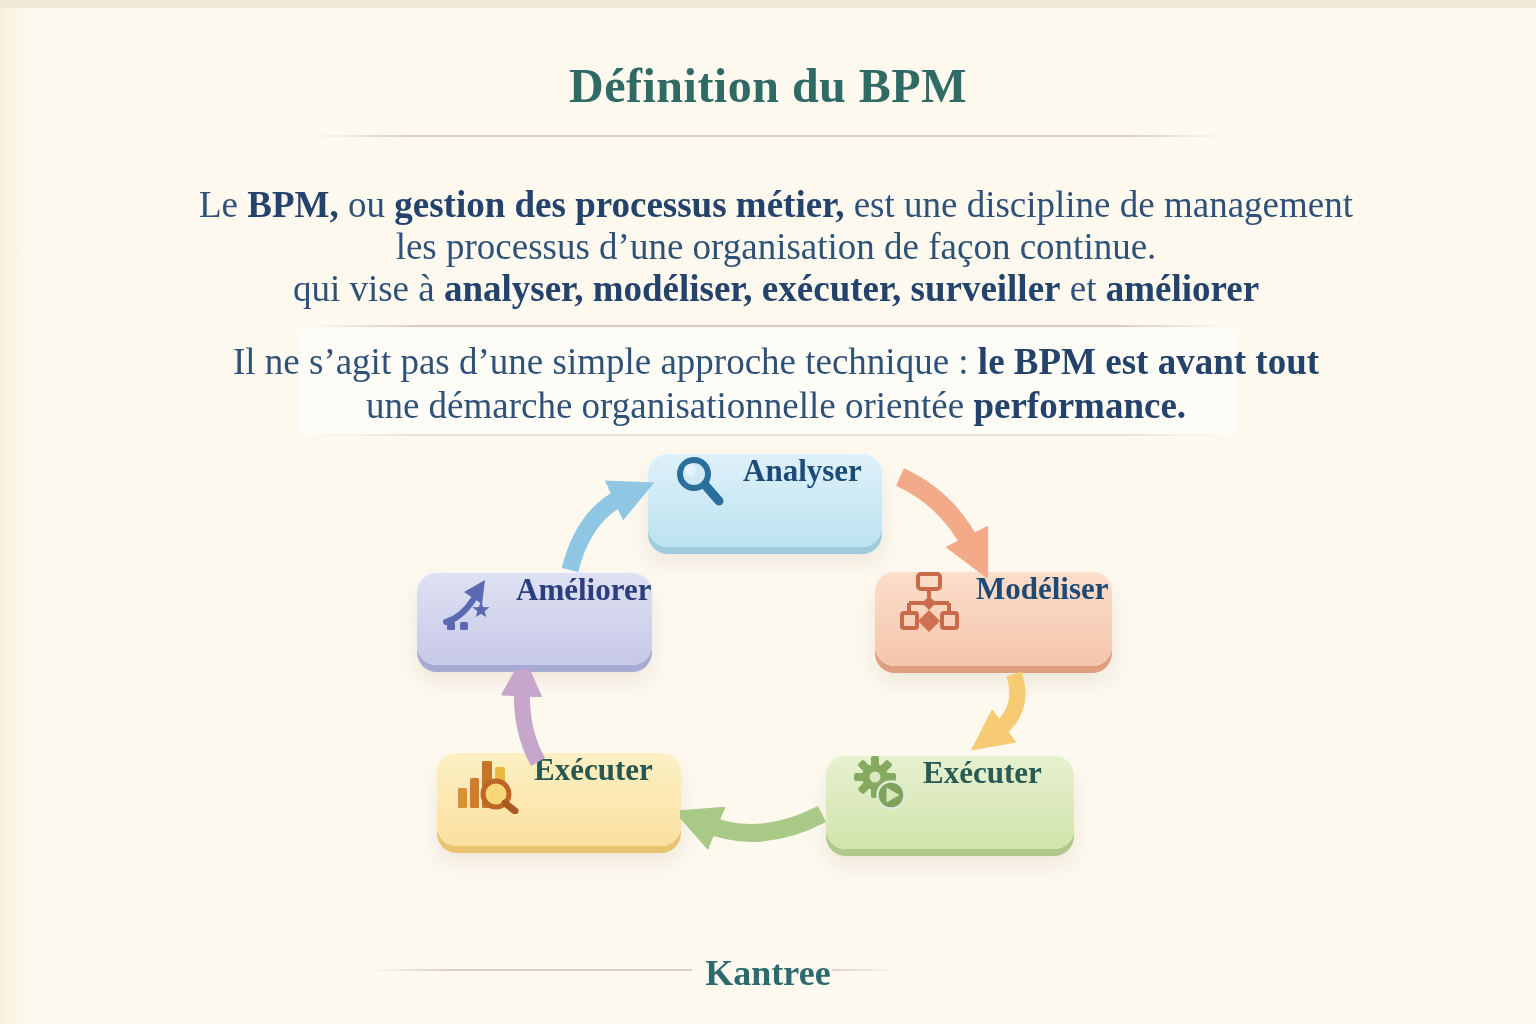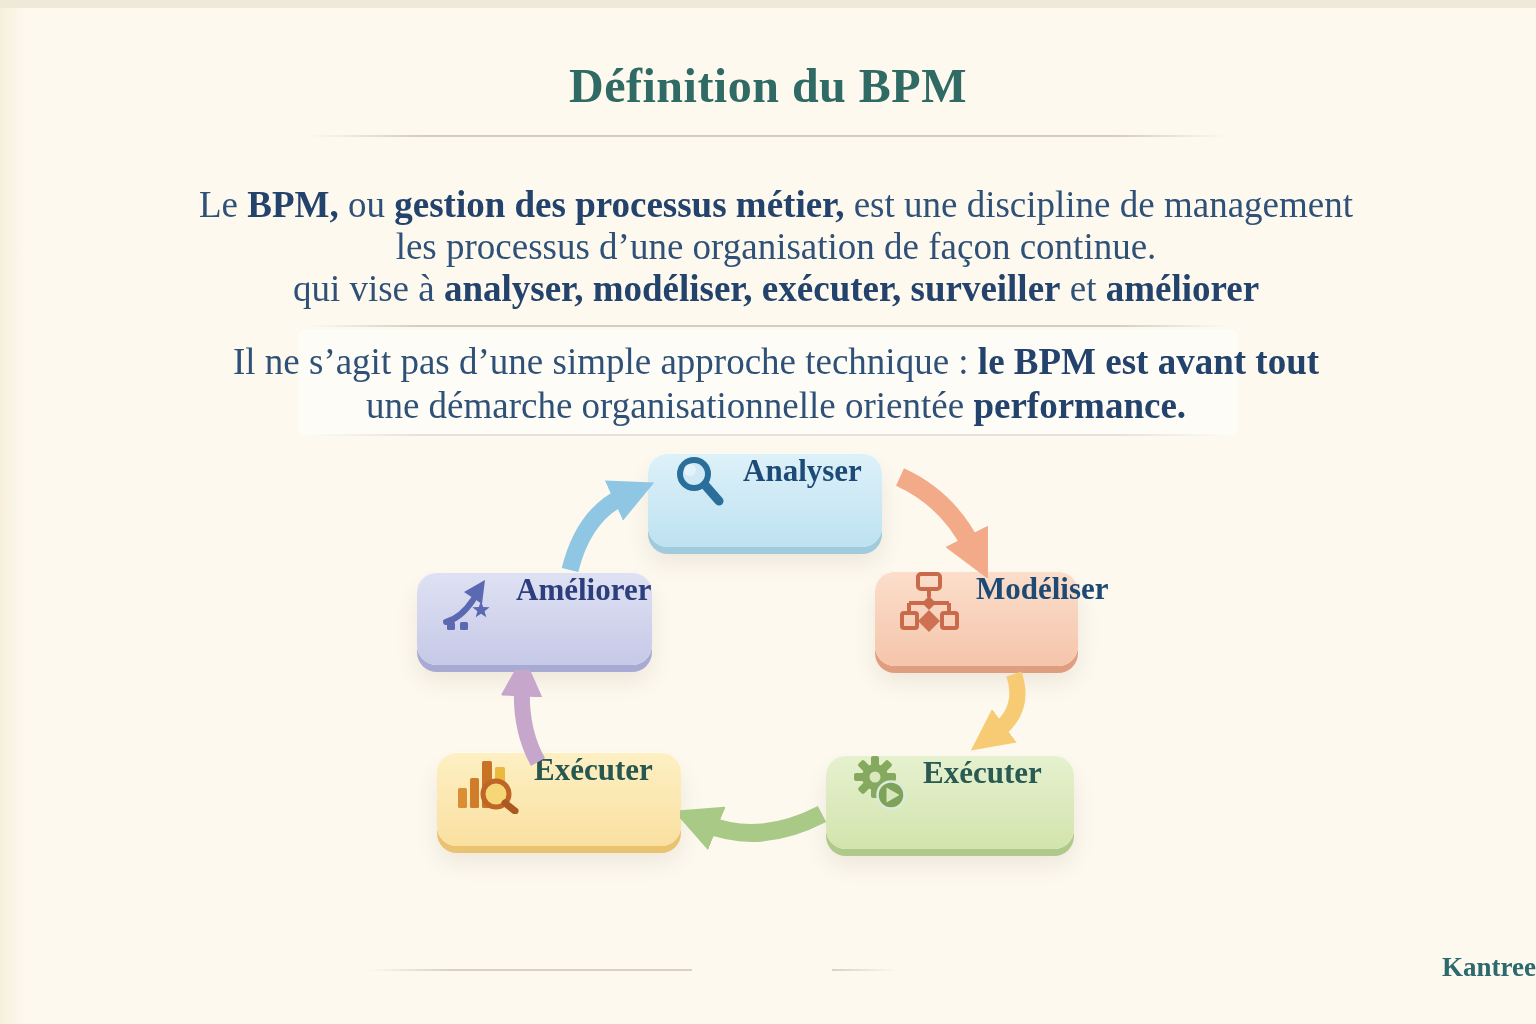--- a/index.html
+++ b/index.html
@@ -38,21 +38,21 @@
   }
   .node .label{font-size:31px;font-weight:700;white-space:nowrap;}
   .node .nicon{flex:0 0 auto;display:block;}
   .node-analyser{
     left:648px;top:445px;width:234px;height:94px;
     background:linear-gradient(180deg,#def1f9 0%,#bde2f1 100%);
     box-shadow:0 7px 0 #9fcbdd,0 16px 22px rgba(120,100,70,.12),inset 0 1px 0 rgba(255,255,255,.7);
   }
   .node-analyser .label{color:#1d4b77;}
   .node-modeliser{
-    left:875px;top:563px;width:203px;height:95px;
+    left:875px;top:563px;width:237px;height:95px;
     background:linear-gradient(180deg,#fbdecb 0%,#f5c5ab 100%);
     box-shadow:0 7px 0 #e09e80,0 16px 22px rgba(120,100,70,.12),inset 0 1px 0 rgba(255,255,255,.7);
   }
   .node-modeliser .label{color:#1d4a74;}
   .node-executer-vert{
     left:826px;top:747px;width:248px;height:94px;
     background:linear-gradient(180deg,#e6f1cf 0%,#d2e4ad 100%);
     box-shadow:0 7px 0 #aec98a,0 16px 22px rgba(120,100,70,.12),inset 0 1px 0 rgba(255,255,255,.7);
   }
   .node-executer-vert .label{color:#2a5a54;}
@@ -64,22 +64,22 @@
   .node-executer-jaune .label{color:#275751;}
   .node-ameliorer{
     left:417px;top:564px;width:235px;height:93px;
     background:linear-gradient(180deg,#dfe1f3 0%,#c6c9e7 100%);
     box-shadow:0 7px 0 #a7aad3,0 16px 22px rgba(120,100,70,.12),inset 0 1px 0 rgba(255,255,255,.7);
   }
   .node-ameliorer .label{color:#2c3f7c;}
   .arrow{position:absolute;}
   
   .brand{
-    position:absolute;top:944px;left:0;width:100%;text-align:right;
-    font-size:27px;font-weight:700;color:#2d6a6e;
+    position:absolute;top:944px;left:0;width:100%;text-align:center;
+    font-size:36px;font-weight:700;color:#2d6a6e;
   }
   .fline{position:absolute;top:961px;height:2px;background:rgba(160,152,136,.4);}
   .fline-left{left:368px;width:324px;background:linear-gradient(90deg,rgba(160,152,136,0),rgba(160,152,136,.4) 25%,rgba(160,152,136,.4));}
   .fline-right{left:832px;width:66px;background:linear-gradient(90deg,rgba(160,152,136,.4),rgba(160,152,136,0));}
 </style>
 </head>
 <body>
 
 <div class="canvas">
 

